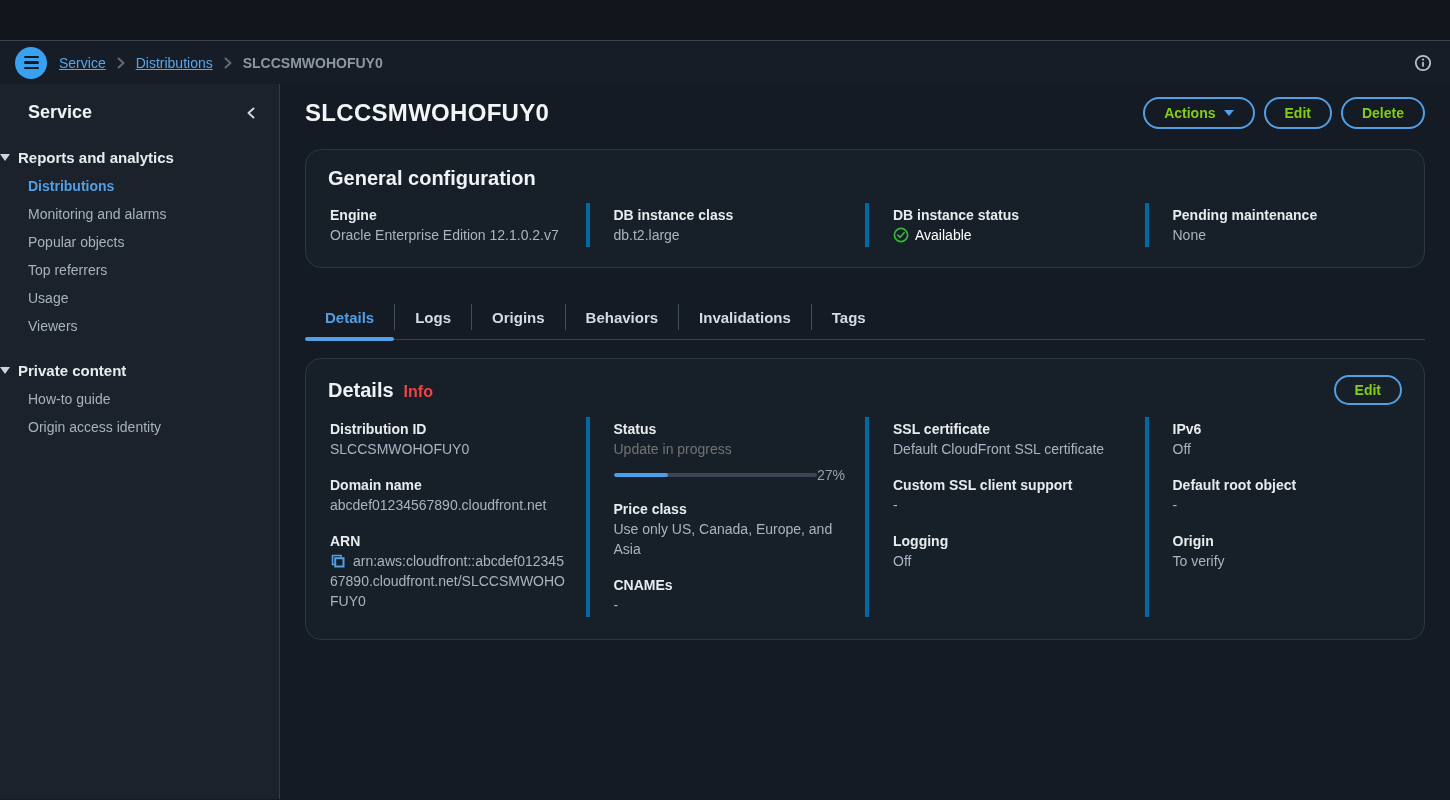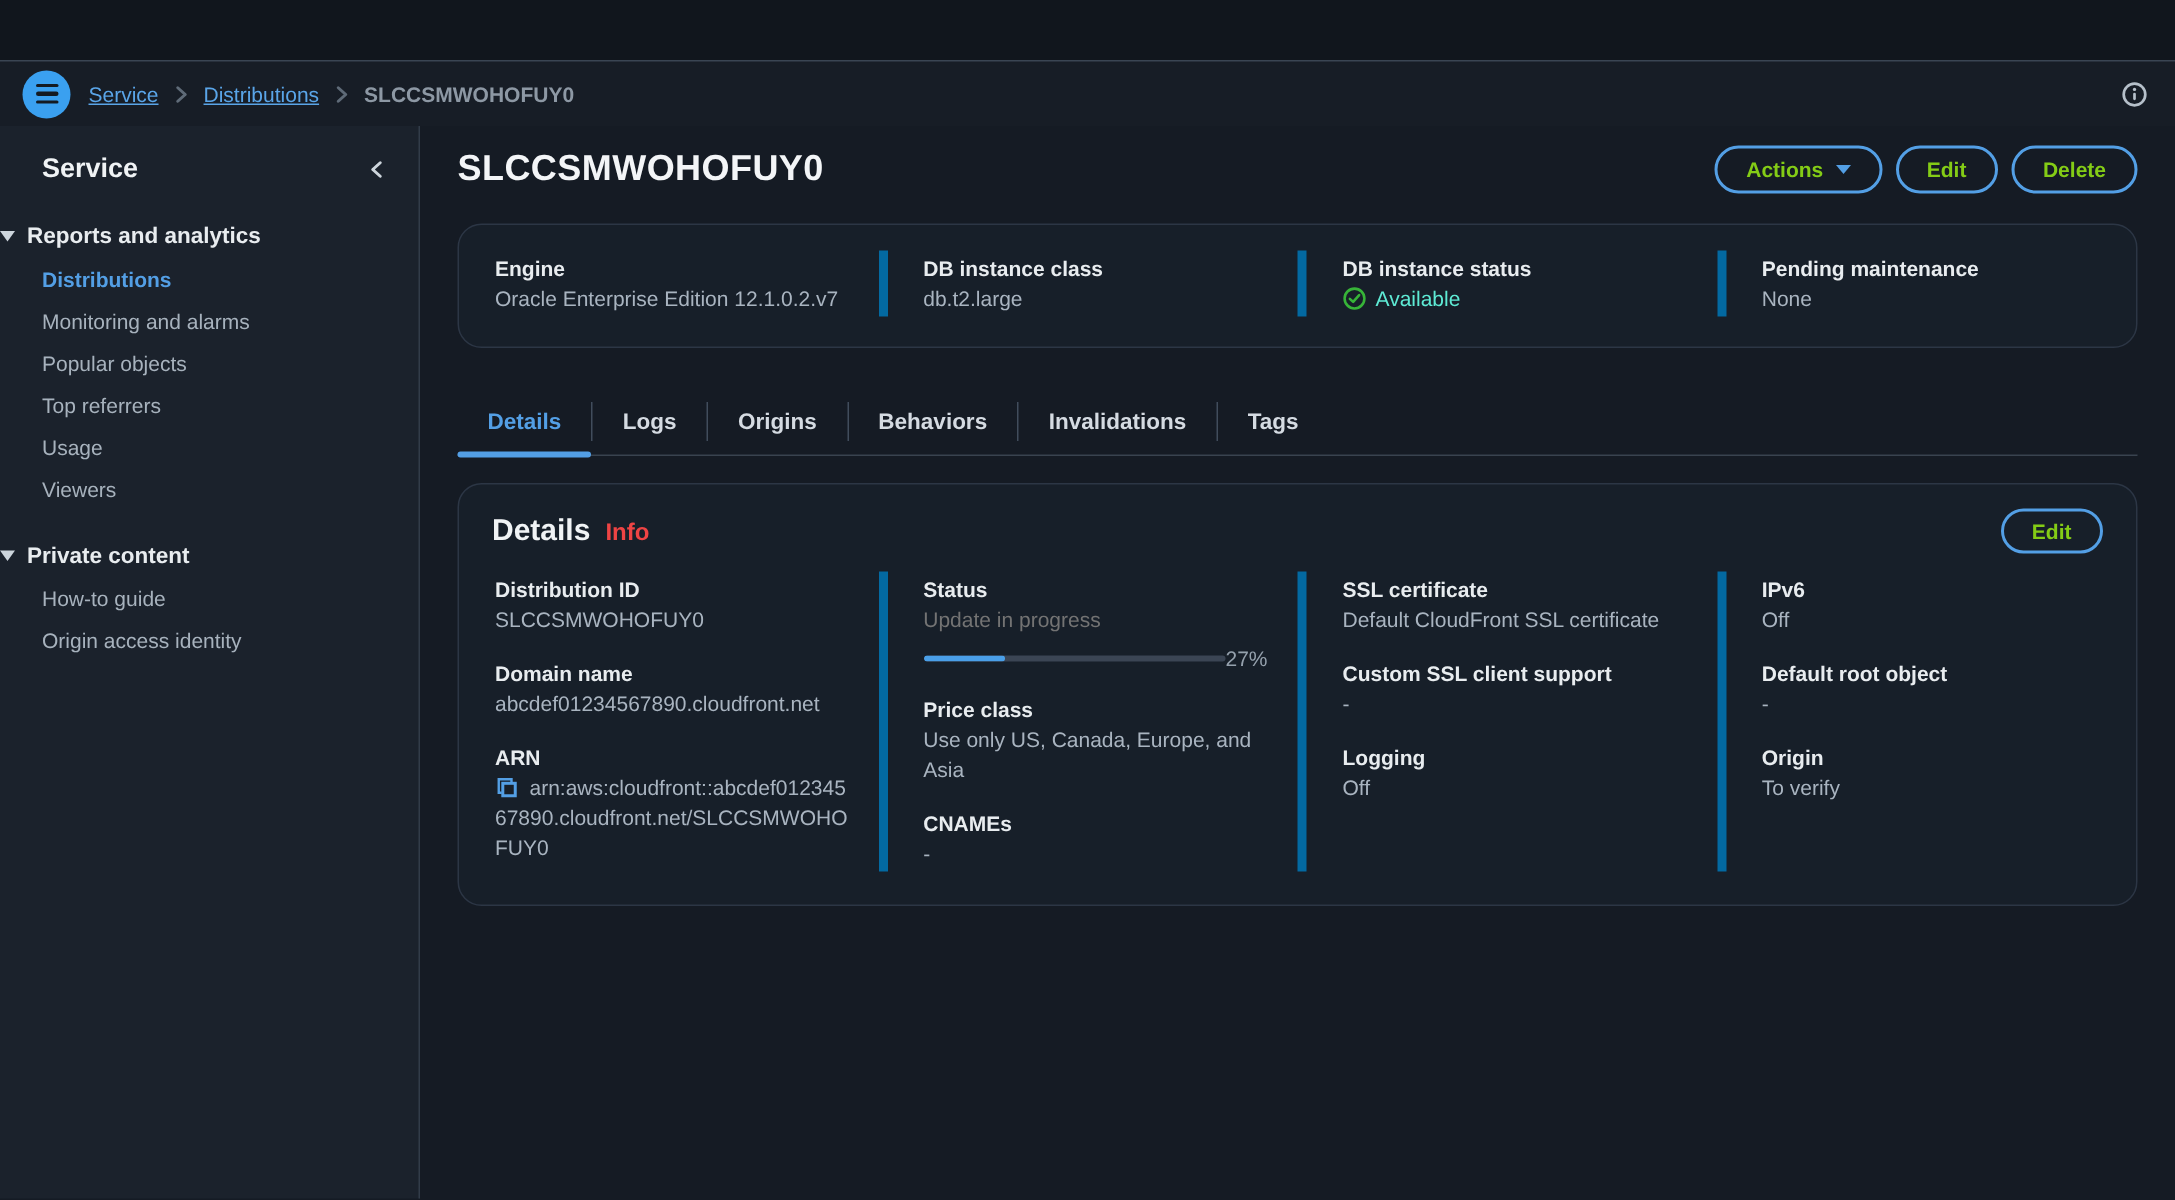--- a/index.html
+++ b/index.html
@@ -55,27 +55,27 @@
     font-family:inherit; cursor:pointer; display:flex; align-items:center; gap:8px;
   }
   .caret-down { width:0; height:0; border-left:5px solid transparent; border-right:5px solid transparent; border-top:6px solid #539fe5; }
   
   .card { background:#171f29; border:1px solid #2c3645; border-radius:16px; margin-top:20px; }
   .card-title { font-size:20px; font-weight:700; color:#f0f3f5; }
   .gen-card { padding:17px 0 20px 0; }
   .gen-card .card-title { padding:0 22px 13px 22px; }
   .cols4 { display:grid; grid-template-columns:repeat(4,1fr); }
   .colcell { padding:2px 20px 2px 24px; }
-  .colcell + .colcell { border-left:6px solid #0369a1; }
+  .colcell + .colcell { border-left:4px solid #0369a1; }
   .field { margin-bottom:16px; }
   .field:last-child { margin-bottom:0; }
   .f-label { font-weight:700; color:#e8ecef; line-height:20px; }
   .f-value { color:#a9b4c0; line-height:20px; word-break:break-word; }
   .f-value.muted { color:#737373; }
-  .status-ok { display:flex; align-items:center; gap:6px; color:#5eead4; line-height:20px; }
+  .status-ok { display:flex; align-items:center; gap:6px; color:#ffffff; line-height:20px; }
   .arn-value { word-break:break-all; }
   .copy-ic { vertical-align:-3px; margin-right:7px; cursor:pointer; }
   .prog-row { display:flex; align-items:center; margin-top:8px; }
   .prog-track { flex:1; height:4px; background:#3b4554; border-radius:2px; overflow:hidden; }
   .prog-fill { height:100%; background:#4a9fe8; border-radius:2px; }
   .prog-pct { color:#95a1ad; flex:0 0 auto; }
   
   .tabs { display:flex; align-items:stretch; margin-top:27px; border-bottom:1px solid #39434f; height:45px; }
   .tab { position:relative; display:flex; align-items:center; padding:0 20px; font-size:15px; font-weight:700; color:#d5dbe2; cursor:pointer; }
   .tab-div { width:1px; background:#414d5c; align-self:center; height:26px; }
@@ -169,20 +169,21 @@
         <button class="btn">
           <span>Actions</span>
           <span class="caret-down"></span>
         </button>
         <button class="btn">Edit</button>
         <button class="btn">Delete</button>
       </div>
     </div>
 
     <section class="card gen-card">
+      <h2 class="card-title">General configuration</h2>
       <div class="cols4" id="gen-cols">
           <div class="colcell">
             <div class="field">
               <div class="f-label">Engine</div>
               <div class="f-value">Oracle Enterprise Edition 12.1.0.2.v7</div>
             </div>
           </div>
           <div class="colcell">
             <div class="field">
               <div class="f-label">DB instance class</div>

